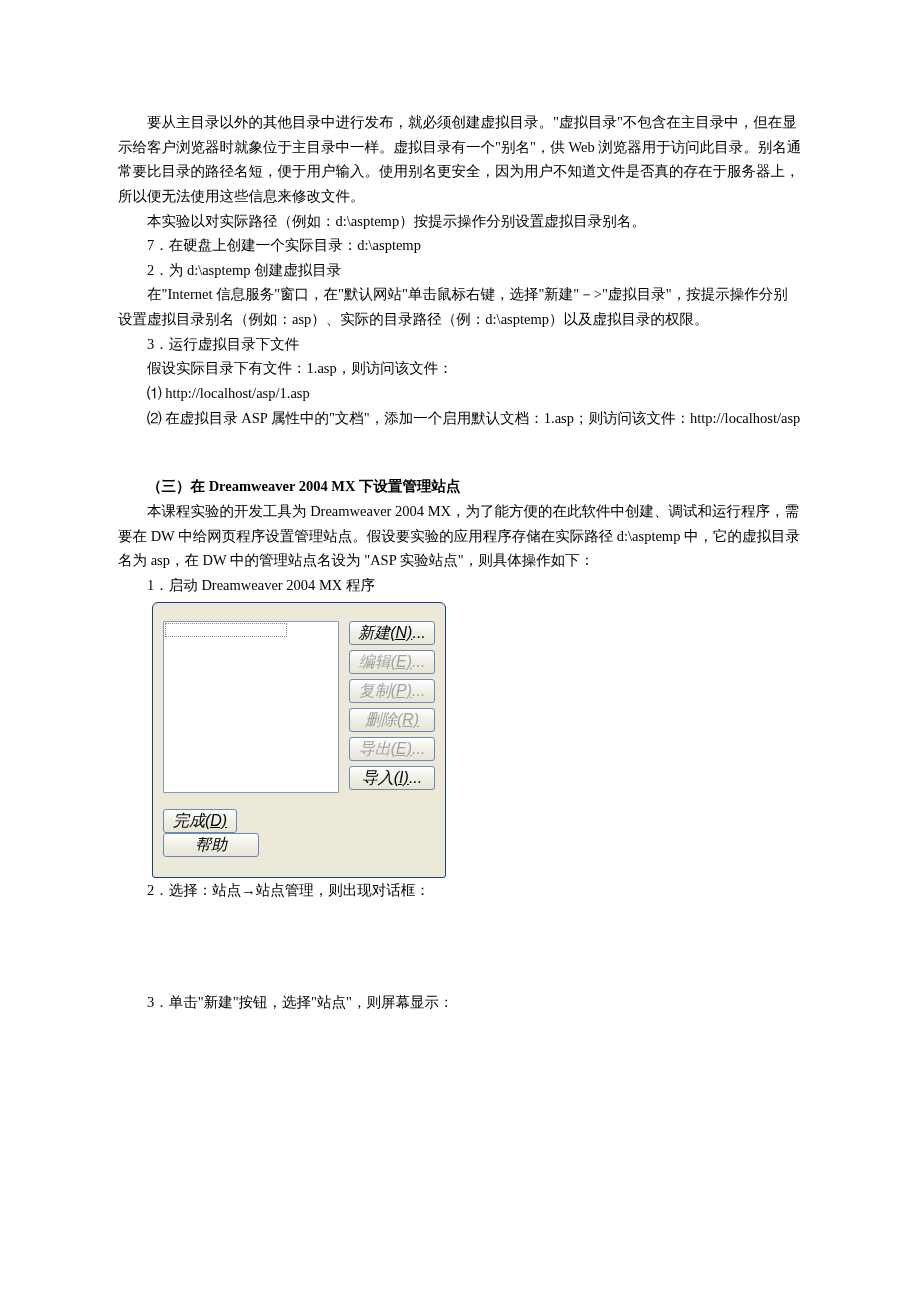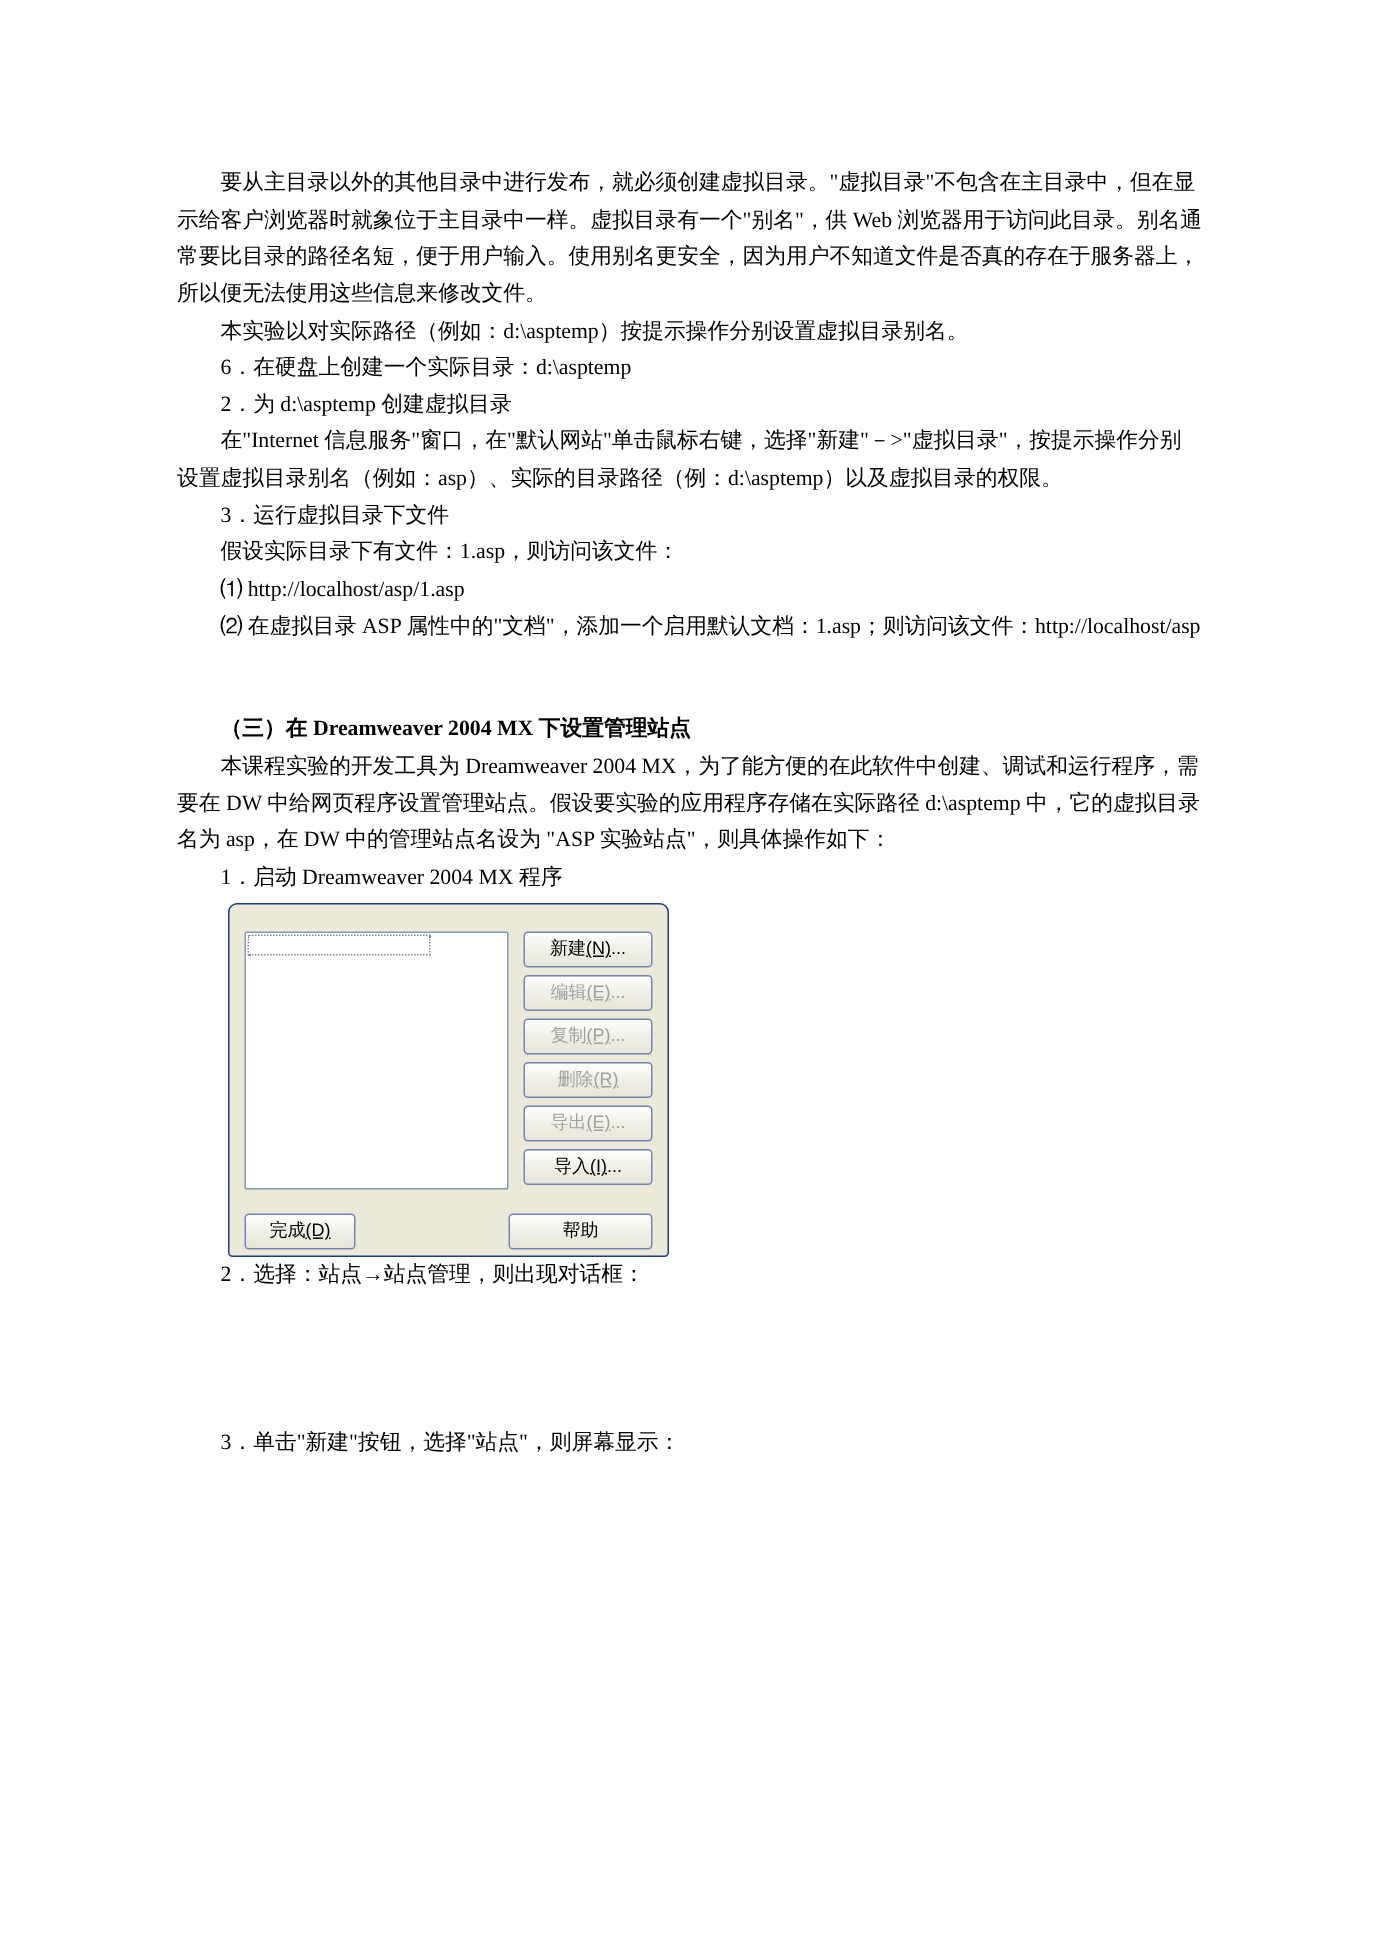--- a/index.html
+++ b/index.html
@@ -96,57 +96,58 @@
     display: flex;
     flex-direction: column;
     gap: 5px;
     width: 86px;
   }
   .win-btn {
     height: 22px;
     border: 1px solid #6e86b8;
     border-radius: 3px;
     background: linear-gradient(to bottom, #ffffff, #f0efe6 50%, #e8e6d8);
-    font-size: 12px;
+    font-size: 16px;
     display: flex;
     align-items: center;
     justify-content: center;
     color: #000;
     padding: 0 4px;
     white-space: nowrap;
+    font-style: italic;
   }
   .win-btn.disabled {
     color: #a0a0a0;
   }
   .win-btn .ak {
     text-decoration: underline;
   }
   .dialog-footer {
     display: flex;
-    justify-content: space-between;
-    padding: 6px 10px 4px 10px;
+    padding: 6px 10px 20px 10px;
+    flex-direction: column;
   }
   .dialog-footer .win-btn {
     width: 64px;
   }
   .dialog-footer .help-btn {
     width: 86px;
   }
   .spacer {
     height: 88px;
   }
 </style>
 </head>
 <body>
 
 <div class="page">
 
   <p class="para">要从主目录以外的其他目录中进行发布，就必须创建虚拟目录。"虚拟目录"不包含在主目录中，但在显示给客户浏览器时就象位于主目录中一样。虚拟目录有一个"别名"，供 Web 浏览器用于访问此目录。别名通常要比目录的路径名短，便于用户输入。使用别名更安全，因为用户不知道文件是否真的存在于服务器上，所以便无法使用这些信息来修改文件。</p>
   <p class="para">本实验以对实际路径（例如：d:\asptemp）按提示操作分别设置虚拟目录别名。</p>
-  <p class="item">6．在硬盘上创建一个实际目录：d:\asptemp</p>
+  <p class="item">7．在硬盘上创建一个实际目录：d:\asptemp</p>
   <p class="item">2．为 d:\asptemp 创建虚拟目录</p>
   <p class="para">在"Internet 信息服务"窗口，在"默认网站"单击鼠标右键，选择"新建"－&gt;"虚拟目录"，按提示操作分别设置虚拟目录别名（例如：asp）、实际的目录路径（例：d:\asptemp）以及虚拟目录的权限。</p>
   <p class="item">3．运行虚拟目录下文件</p>
   <p class="item">假设实际目录下有文件：1.asp，则访问该文件：</p>
   <p class="sub">⑴ http://localhost/asp/1.asp</p>
   <p class="sub">⑵ 在虚拟目录 ASP 属性中的"文档"，添加一个启用默认文档：1.asp；则访问该文件：http://localhost/asp</p>
   <p class="item bold">（三）在 Dreamweaver 2004 MX 下设置管理站点</p>
   <p class="para">本课程实验的开发工具为 Dreamweaver 2004 MX，为了能方便的在此软件中创建、调试和运行程序，需要在 DW 中给网页程序设置管理站点。假设要实验的应用程序存储在实际路径 d:\asptemp 中，它的虚拟目录名为 asp，在 DW 中的管理站点名设为 "ASP 实验站点"，则具体操作如下：</p>
   <p class="item">1．启动 Dreamweaver 2004 MX 程序</p>
 

